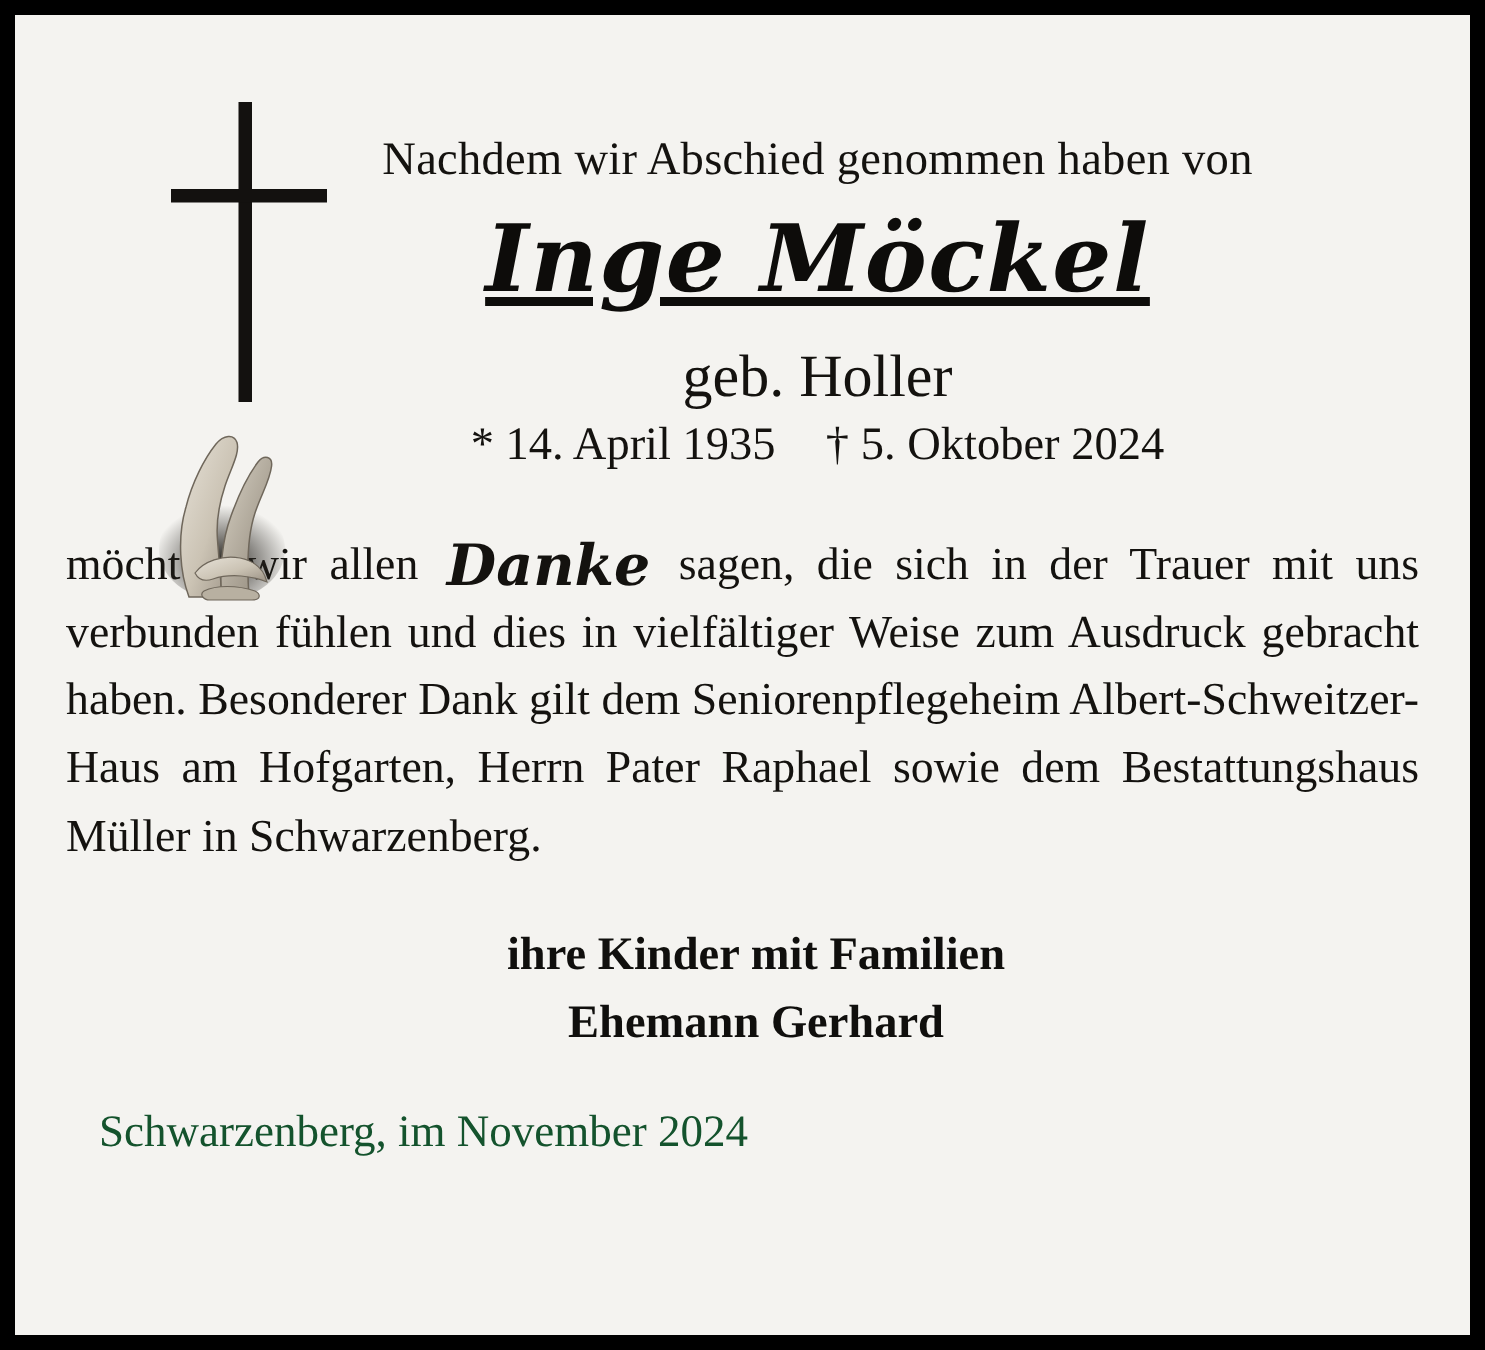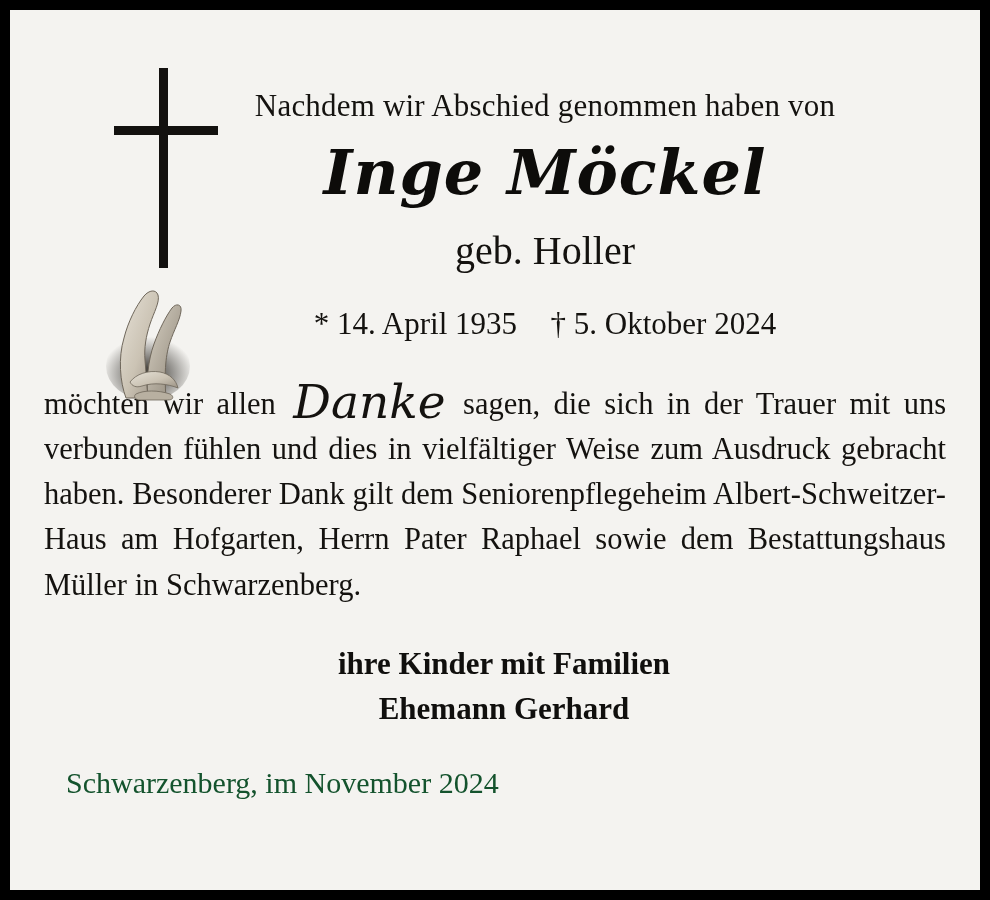--- a/index.html
+++ b/index.html
@@ -79,49 +79,50 @@
   }
   .name {
     font-family: "DejaVu Serif", serif;
     font-style: italic;
     font-weight: 700;
     font-size: 62px;
     letter-spacing: 1px;
     color: #0d0c0a;
     margin-top: 16px;
     line-height: 1.05;
+    text-decoration: underline;
   }
   .maiden {
     font-size: 40px;
     color: #14120f;
     margin-top: 22px;
   }
   .dates {
     font-size: 31px;
     color: #14120f;
-    margin-top: 32px;
+    margin-top: 4px;
     white-space: nowrap;
   }
   .dates .sep { display: inline-block; width: 18px; }
 
   
   .body-text {
     margin-top: 40px;
     font-size: 30.5px;
     line-height: 1.48;
     color: #14120f;
     text-align: justify;
     text-align-last: left;
     hyphens: manual;
   }
   .danke {
     font-family: "DejaVu Serif", serif;
     font-style: italic;
-    font-weight: 400;
-    font-size: 47px;
+    font-weight: 700;
+    font-size: 38px;
     line-height: 0.8;
     vertical-align: -4px;
     padding: 0 4px;
   }
 
   
   .signature {
     margin-top: 34px;
     text-align: center;
     font-weight: 700;

